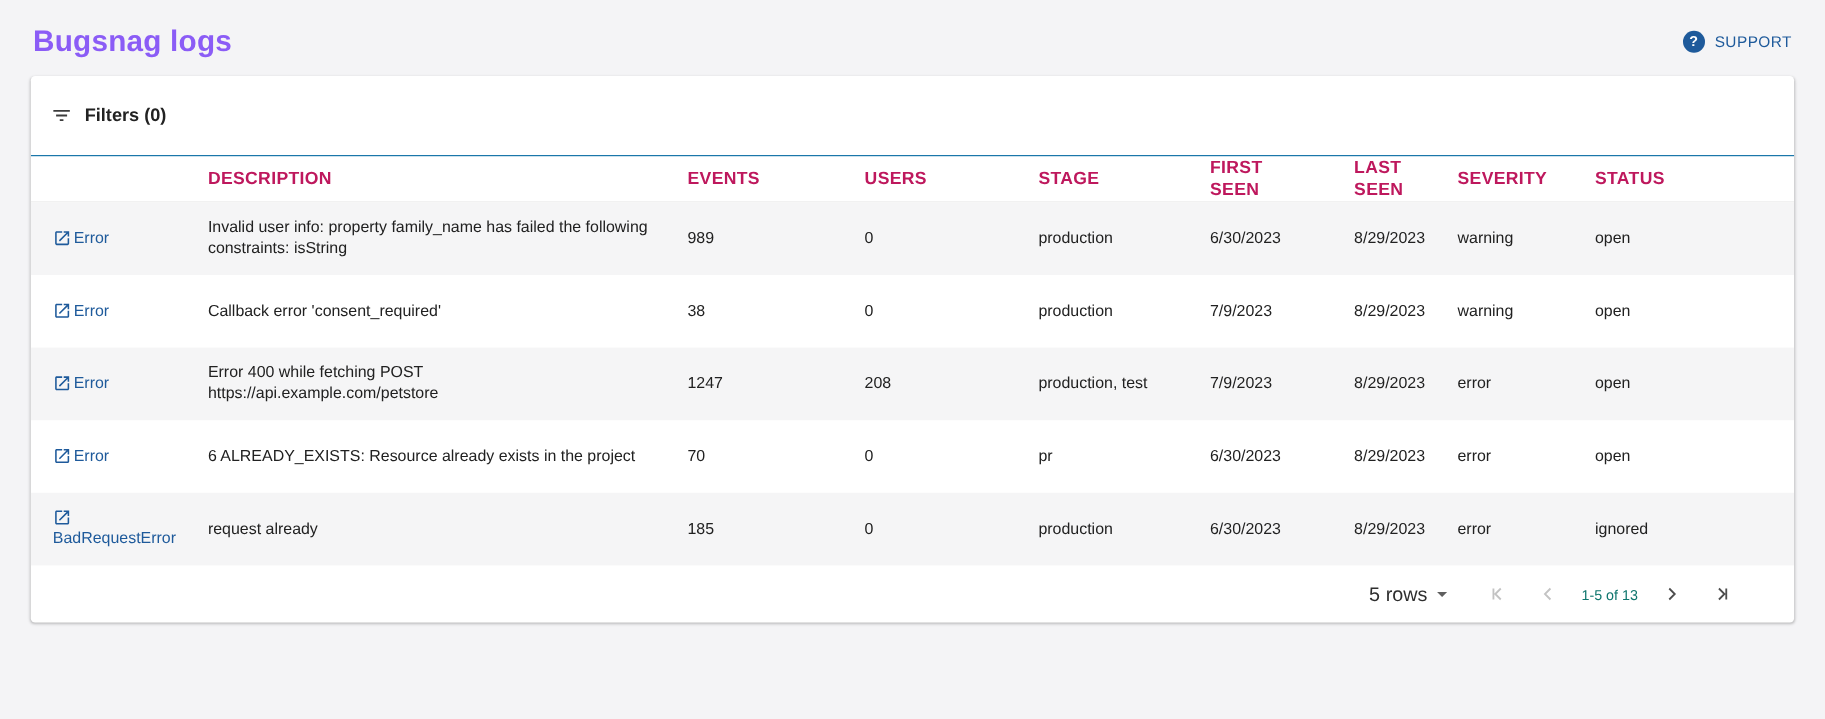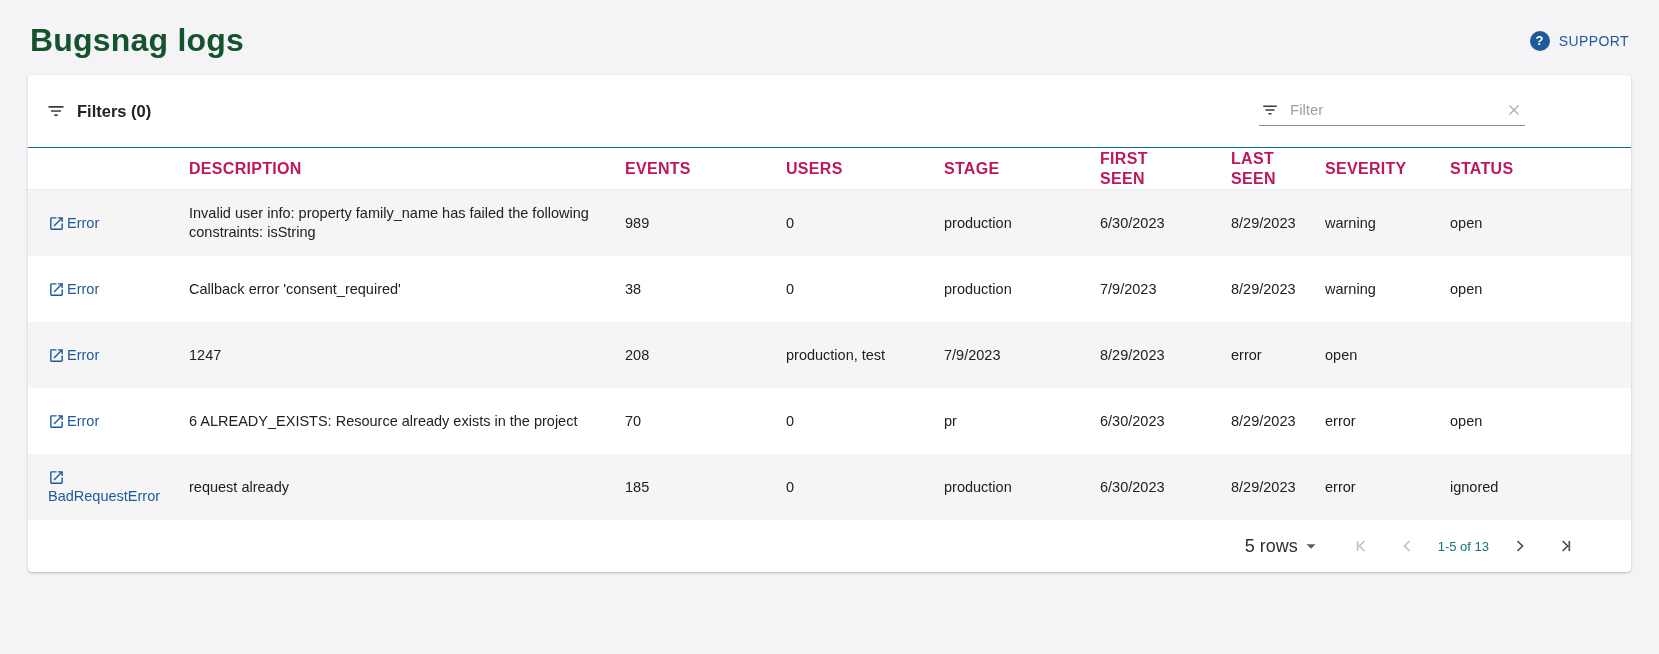--- a/index.html
+++ b/index.html
@@ -9,21 +9,21 @@
     background: var(--page-bg, #f4f4f6);
     font-family: "Liberation Sans", sans-serif;
     color: #212121;
     overflow: hidden;
   }
   .topbar {
     display: flex; justify-content: space-between; align-items: center;
     padding: 22px 30px 16px 30px;
   }
   .page-title {
-    margin: 0; font-size: 32px; font-weight: 700; color: #14532d; letter-spacing: .2px;
+    margin: 0; font-size: 27px; font-weight: 700; color: #8b5cf6; letter-spacing: .2px;
   }
   .support {
     display: flex; align-items: center; gap: 9px;
     color: var(--accent, #1e5a9b); text-decoration: none;
     font-size: 14px; font-weight: 500; letter-spacing: .4px;
     cursor: pointer;
   }
   .help-badge {
     width: 20px; height: 20px; border-radius: 50%;
     background: var(--accent, #1e5a9b); color: #fff;
@@ -116,31 +116,20 @@
 </div>
 
 <div class="card">
 
   <div class="filter-bar">
     <div class="filters-toggle">
       <svg class="icon" width="20" height="20" viewBox="0 0 24 24" fill="currentColor">
           <path d="M10 18h4v-2h-4v2zM3 6v2h18V6H3zm3 7h12v-2H6v2z"></path>
         </svg>
       <span>Filters (0)</span>
-    </div>
-    <div class="filter-field">
-      <svg class="icon" width="18" height="18" viewBox="0 0 24 24" fill="currentColor">
-          <path d="M10 18h4v-2h-4v2zM3 6v2h18V6H3zm3 7h12v-2H6v2z"></path>
-        </svg>
-      <input type="text" value="" placeholder="Filter" style="">
-      <span class="clear-btn">
-        <svg width="18" height="18" viewBox="0 0 24 24" fill="none" stroke="currentColor" stroke-width="1.6">
-            <path d="M6 6l12 12M18 6L6 18"></path>
-          </svg>
-      </span>
     </div>
   </div>
 
   <div class="grid thead">
     <div class="th"></div>
     <div class="th">DESCRIPTION</div>
     <div class="th">EVENTS</div>
     <div class="th">USERS</div>
     <div class="th">STAGE</div>
     <div class="th"><span class="narrow">FIRST SEEN</span></div>
@@ -182,20 +171,21 @@
       <div class="td">warning</div>
       <div class="td">open</div>
     </div>
 
     <div class="grid tr">
       <div class="td">
         <a class="link" href="#"><svg class="icon" width="17" height="17" viewBox="0 0 24 24" fill="currentColor">
               <path d="M19 19H5V5h7V3H5c-1.11 0-2 .9-2 2v14c0 1.1.89 2 2 2h14c1.1 0 2-.9 2-2v-7h-2v7zM14 3v2h3.59l-9.83 9.83 1.41 1.41L19 6.41V10h2V3h-7z"></path>
             </svg><span>Error</span></a>
       </div>
+      <div class="td">Error 400 while fetching POST https://api.example.com/petstore</div>
       <div class="td">1247</div>
       <div class="td">208</div>
       <div class="td">production, test</div>
       <div class="td">7/9/2023</div>
       <div class="td">8/29/2023</div>
       <div class="td">error</div>
       <div class="td">open</div>
     </div>
 
     <div class="grid tr">

